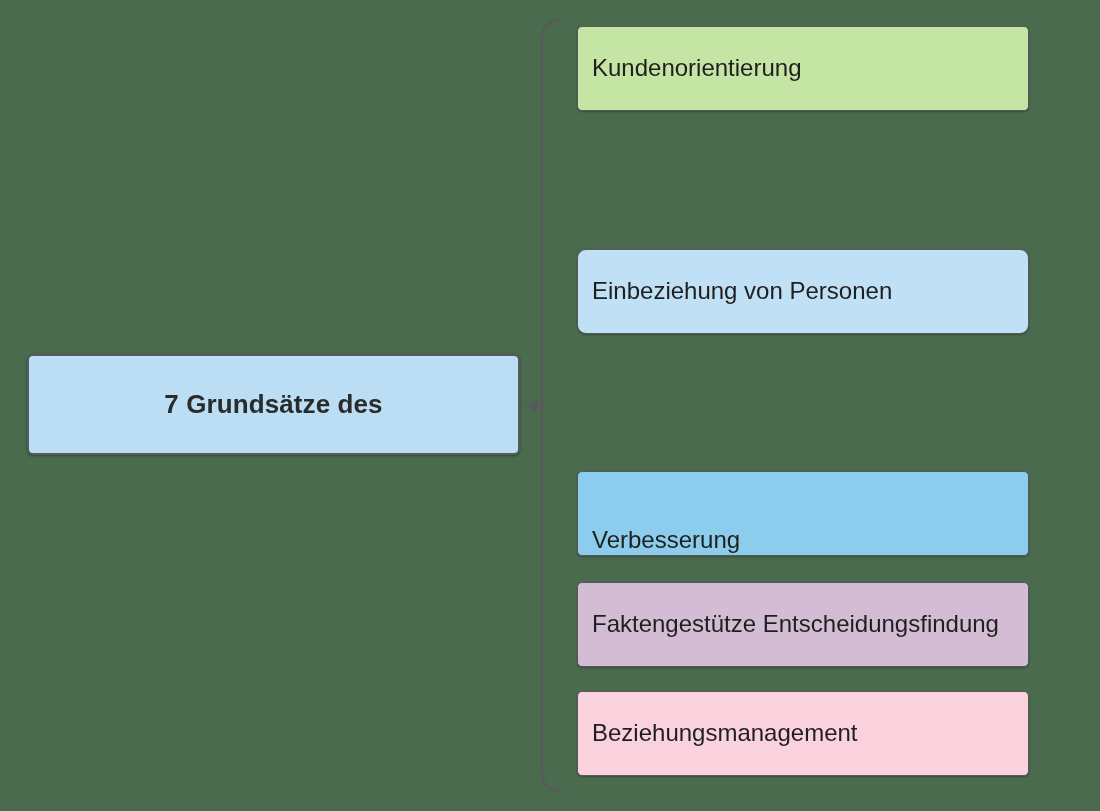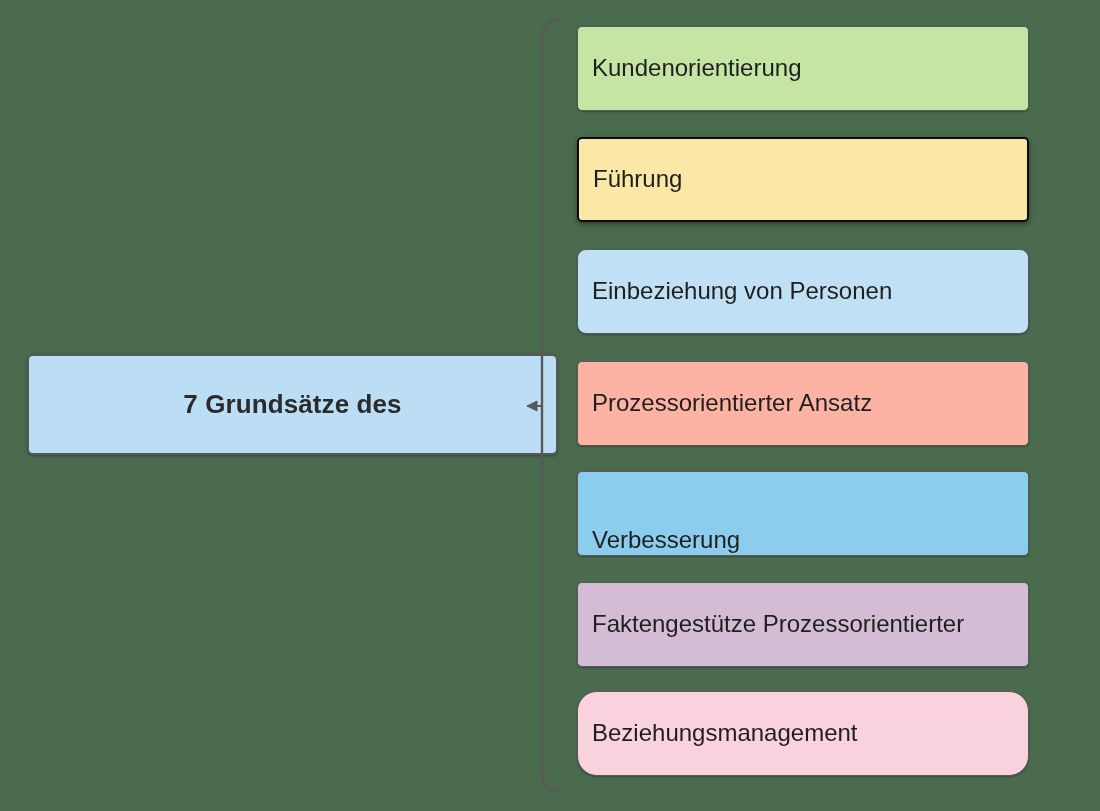--- a/index.html
+++ b/index.html
@@ -19,21 +19,21 @@
     width: 1100px;
     height: 811px;
     background: #4a6b4d;
   }
 
   
   #root-node {
     position: absolute;
     left: 27px;
     top: 354px;
-    width: 531px;
+    width: 493px;
     height: 101px;
     box-sizing: border-box;
     background: #bbdef5;
     border: 2px solid #59595b;
     border-radius: 6px;
     display: flex;
     align-items: center;
     justify-content: center;
     text-align: center;
     box-shadow: 0 1px 3px rgba(0,0,0,0.35);
@@ -115,38 +115,32 @@
     <path d="M 18 388 L 4 388" fill="none" stroke="#59595b" stroke-width="2.2" stroke-linecap="round"></path>
     <path d="M 3 388 L 13 383 L 13 393 Z" fill="#59595b" stroke="#59595b" stroke-width="1"></path>
   </svg>
 
   <div id="branch-column">
 
     <div class="branch-node n0" style="background:#c5e5a4;">
       <span class="branch-label">Kundenorientierung</span>
     </div>
 
-    <div class="branch-node n1 selected" style="background:#fbe8a6;">
-      <span class="branch-label">Führung</span>
-    </div>
 
     <div class="branch-node n2" style="background:#bfe0f5;">
       <span class="branch-label">Einbeziehung von Personen</span>
     </div>
 
-    <div class="branch-node n3" style="background:#fcb3a4;">
-      <span class="branch-label">Prozessorientierter Ansatz</span>
-    </div>
 
     <div class="branch-node n4" style="background:#8ccdee;">
       <span class="branch-label">Verbesserung</span>
     </div>
 
     <div class="branch-node n5" style="background:#d4bdd4;">
-      <span class="branch-label">Faktengestütze Prozessorientierter</span>
+      <span class="branch-label">Faktengestütze Entscheidungsfindung</span>
     </div>
 
-    <div class="branch-node n6" style="background:#fad2de;border-radius:20px;">
+    <div class="branch-node n6" style="background:#fad2de;">
       <span class="branch-label">Beziehungsmanagement</span>
     </div>
 
   </div>
 </div>
 
 </body></html>

